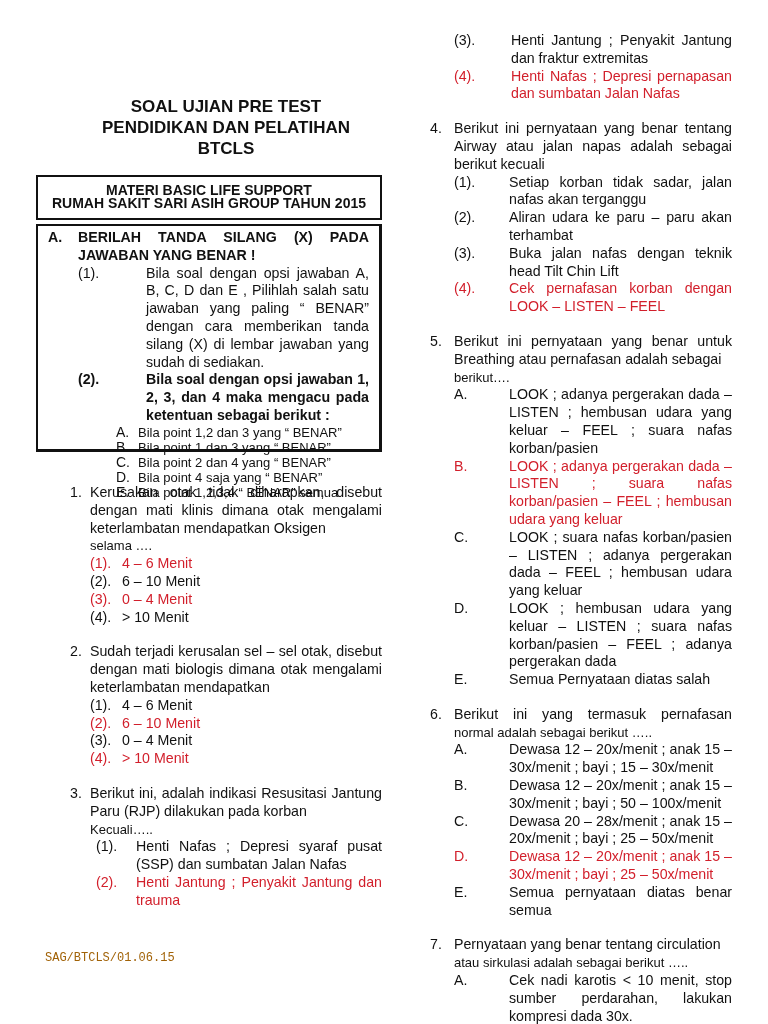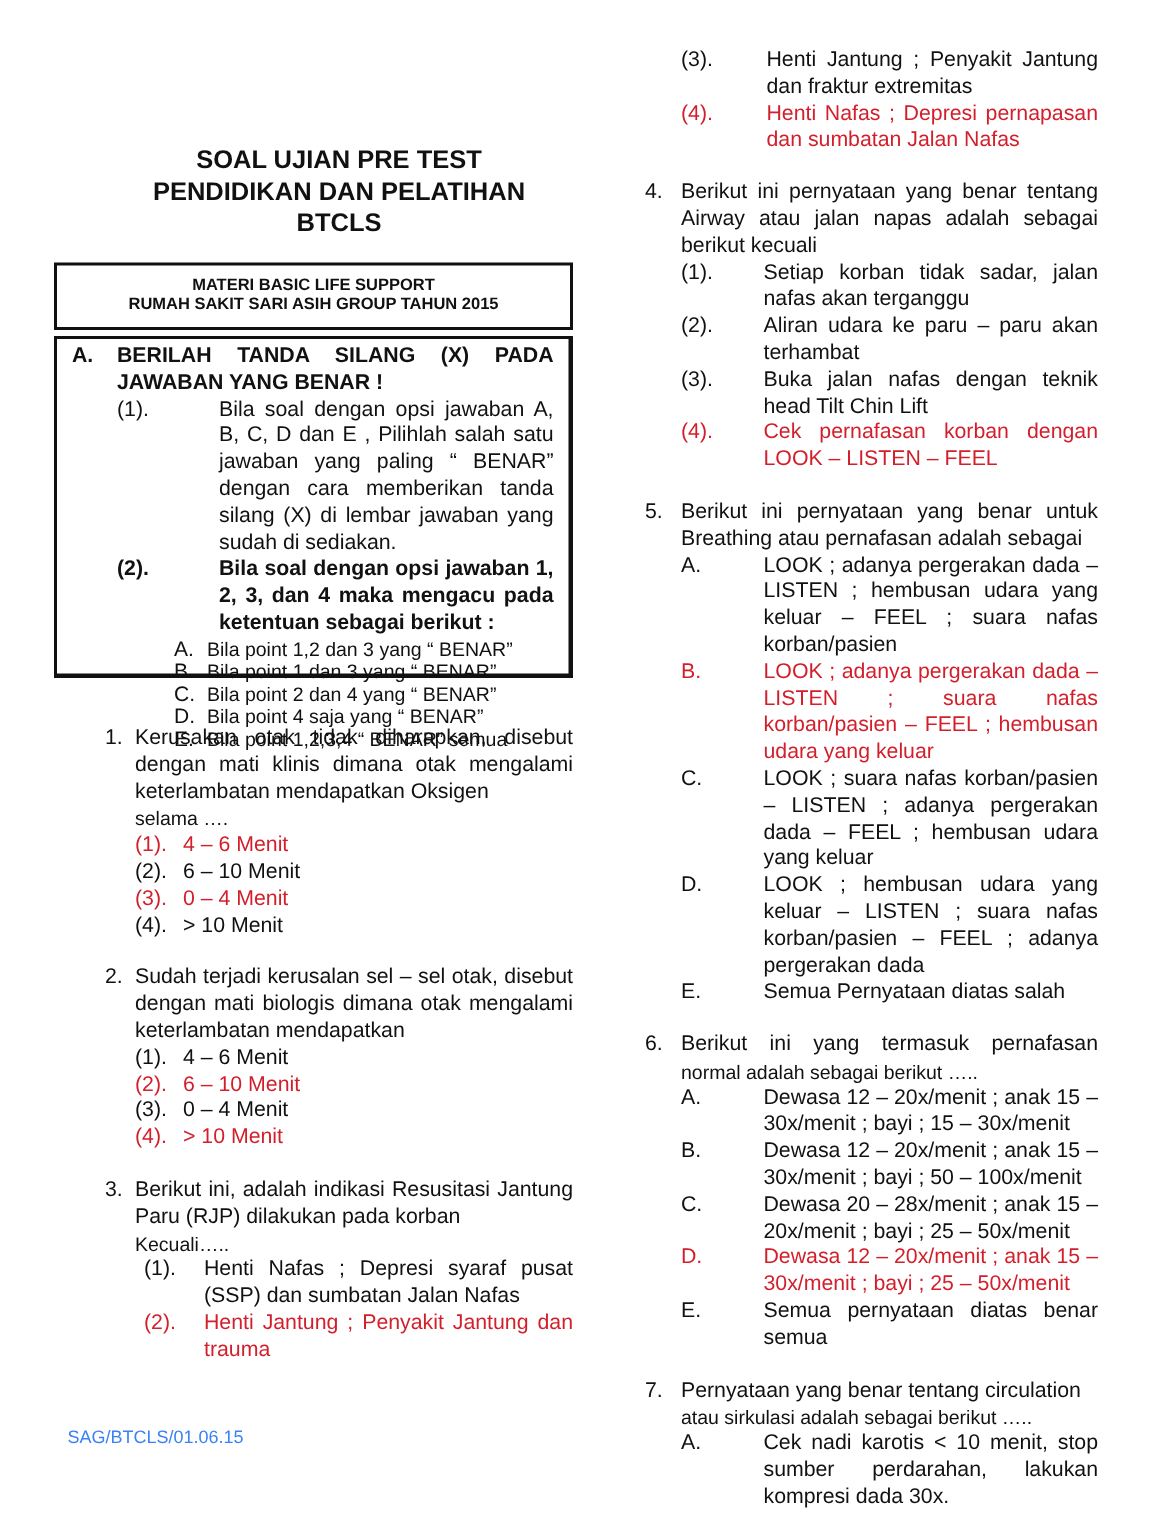--- a/index.html
+++ b/index.html
@@ -6,21 +6,21 @@
     body {
       width: 768px; height: 1024px; background: #ffffff; position: relative; overflow: hidden;
       font-family: "Liberation Sans", sans-serif; color: #111111; font-size: 14.2px; line-height: 17.8px;
     }
     .col { position: absolute; }
     .left { left: 36px; top: 96px; width: 346px; }
     .right { left: 430px; top: 32px; width: 302px; }
     .title { text-align: center; font-weight: bold; font-size: 17px; line-height: 21px; margin-left: 34px; margin-right: 0; }
     .box1 {
       margin-top: 16px; border: 2px solid #111; text-align: center; font-weight: bold;
-      font-size: 11px; line-height: 13px; padding: 7px 4px 8px 4px;
+      font-size: 14px; line-height: 13px; padding: 7px 4px 8px 4px;
     }
     .box2 {
       margin-top: 4px; border: 3px solid #111; border-left-width: 2px; border-top-width: 2px;
       padding: 3px 10px 12px 10px; height: 228px; box-sizing: border-box;
     }
     .jl { text-align: justify; text-align-last: left; }
     .hdr { display: flex; font-weight: bold; }
     .hdr .lbl { width: 30px; flex: none; }
     .hdr .txt { flex: 1; }
     .hdr .txt span.just { display: block; text-align: justify; text-align-last: justify; }
@@ -32,21 +32,21 @@
     .opt .ol { width: 22px; flex: none; font-size: 14px; }
     .q { display: flex; margin-top: 0; }
     .q .qn { width: 20px; flex: none; margin-left: 34px; }
     .q .qt { flex: 1; }
     .small { font-size: 13px; }
     .ans { display: flex; }
     .ans .an { width: 32px; flex: none; }
     .ans .at { flex: 1; }
     .red { color: #d21f2b; }
     .ans.wide .an { width: 40px; }
-    .footer { position: absolute; left: 45px; top: 950px; font-family: Liberation Sans, sans-serif; font-size: 12px; color: #3b82f6; }
+    .footer { position: absolute; left: 45px; top: 950px; font-family: Liberation Mono, monospace; font-size: 12px; color: #a16207; }
     .rq { display: flex; }
     .rq .qn { width: 24px; flex: none; }
     .rq .qt { flex: 1; }
     .rans { display: flex; margin-left: 24px; }
     .rans .an { width: 26px; flex: none; }
     .rans .at { flex: 1; margin-left: 29px; }
   </style>
 </head>
 <body>
 
@@ -197,20 +197,21 @@
     </div>
   <div class="rans red">
       <span class="an" style="width:26px">(4).</span>
       <span class="at jl">Cek pernafasan korban dengan LOOK – LISTEN – FEEL</span>
     </div>
 
   <div class="rq" style="margin-top:17px">
     <span class="qn">5.</span>
     <div class="qt">
       <div class="jl">Berikut ini pernyataan yang benar untuk Breathing atau pernafasan adalah sebagai</div>
+      <div class="small">berikut….</div>
     </div>
   </div>
   <div class="rans">
       <span class="an">A.</span>
       <span class="at jl">LOOK ; adanya pergerakan dada – LISTEN ; hembusan udara yang keluar – FEEL ; suara nafas korban/pasien</span>
     </div>
   <div class="rans red">
       <span class="an">B.</span>
       <span class="at jl">LOOK ; adanya pergerakan dada – LISTEN ; suara nafas korban/pasien – FEEL ; hembusan udara yang keluar</span>
     </div>

